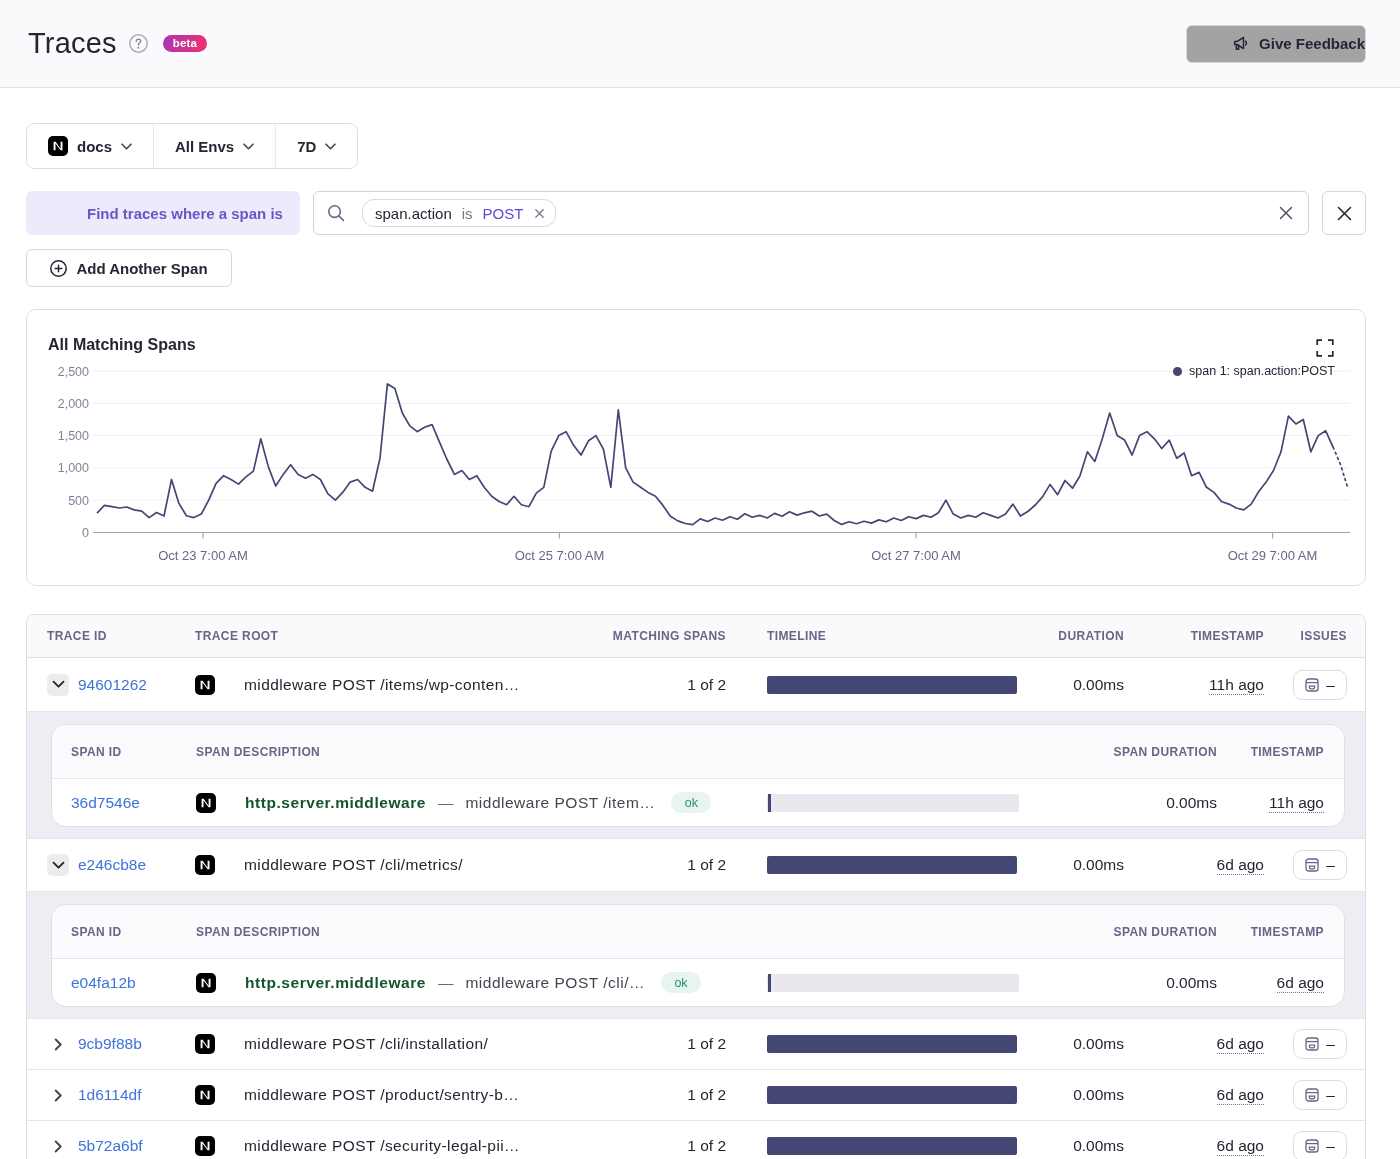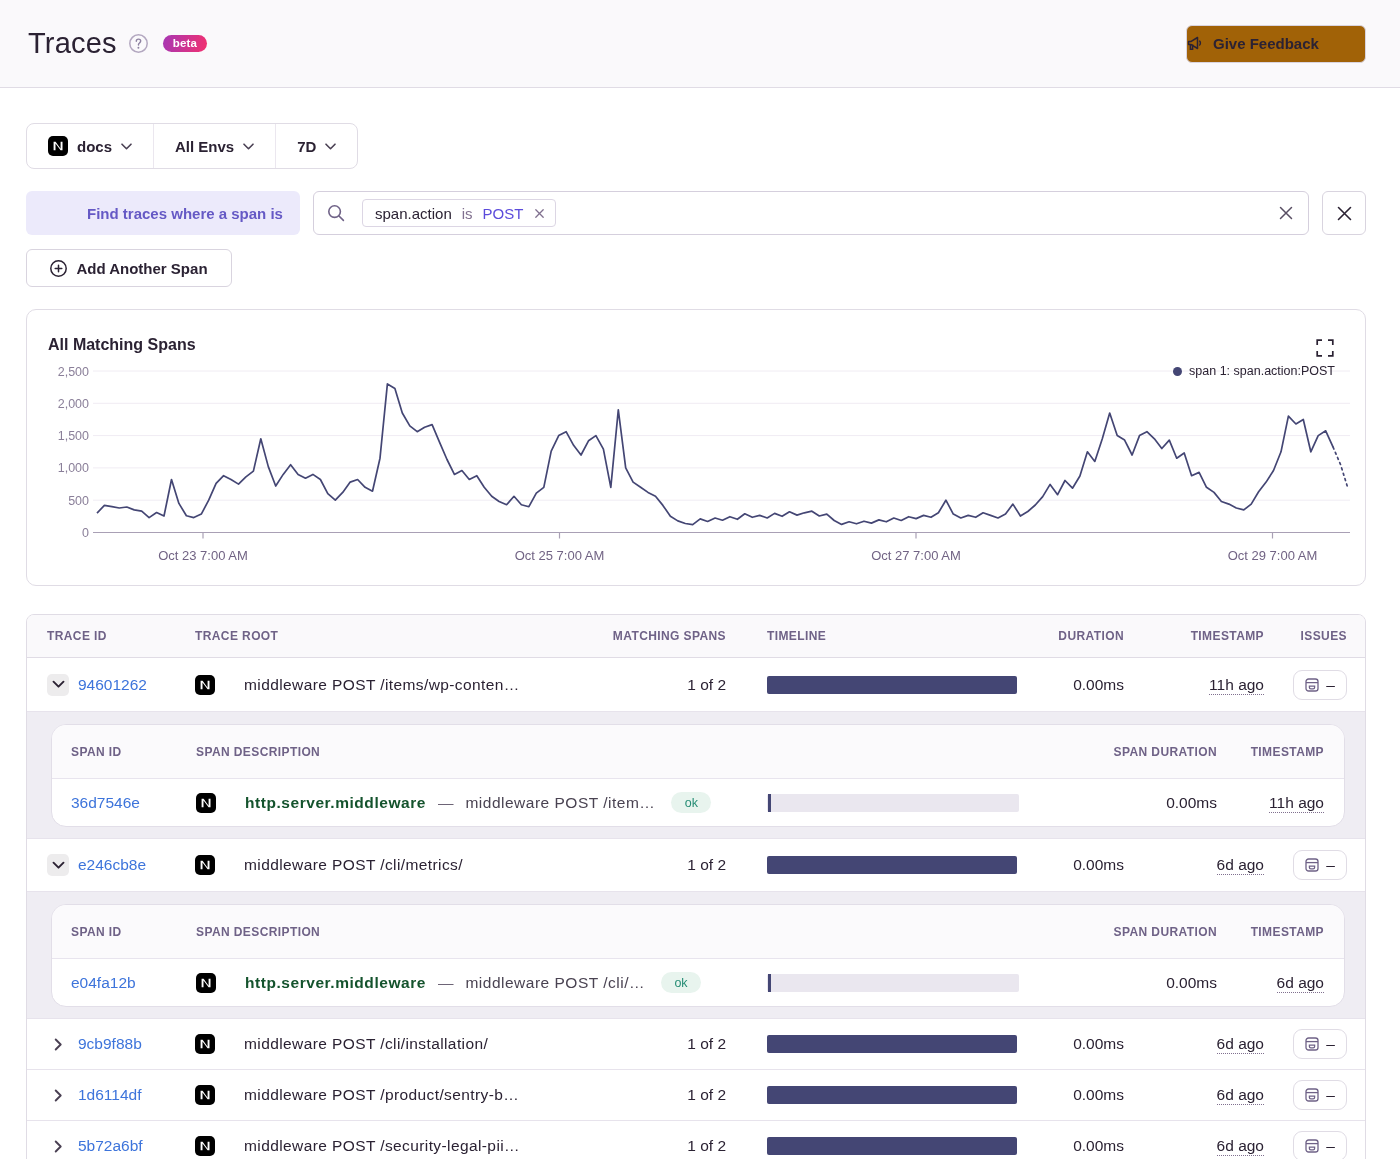--- a/index.html
+++ b/index.html
@@ -26,22 +26,22 @@
     border-radius: 20px;
     font-size: 11.5px;
     font-weight: 700;
     letter-spacing: 0.2px;
     color: #ffffff;
     background: linear-gradient(103deg, #a737b4 0%, #f2306f 100%);
   }
   .header-spacer { flex: 1; }
   .feedback-btn {
     display: inline-flex; align-items: center; gap: 9px;
-    height: 38px; width: 180px; justify-content: flex-start;
-    background: #a16207; border: 1px solid #d9d4df; border-radius: 6px;
+    height: 38px; width: 180px; justify-content: flex-end;
+    background: #a3a3a3; border: 1px solid #d9d4df; border-radius: 6px;
     font-family: inherit; font-size: 15px; font-weight: 700; color: #2b2233;
     cursor: pointer;
   }
   
   .main { padding: 0 34px 0 26px; }
   
   .page-filter {
     margin-top: 35px;
     display: inline-flex; align-items: stretch;
     height: 46px;
@@ -68,21 +68,21 @@
     flex: 1;
     display: flex; align-items: center;
     background: #fff; border: 1px solid #d5cfdd; border-radius: 6px;
     padding: 0 14px 0 13px;
     position: relative;
   }
   .search-icon { display: inline-flex; margin-right: 17px; }
   .filter-token {
     display: inline-flex; align-items: center; gap: 10px;
     height: 28px; padding: 0 10px 0 12px;
-    border: 1px solid #dcd6e4; border-radius: 4px; background: #fff;
+    border: 1px solid #dcd6e4; border-radius: 12px; background: #fff;
     font-size: 15px;
   }
   .tk-key { color: #2b2233; }
   .tk-op { color: #80708f; }
   .tk-val { color: #5b4bdb; }
   .tk-remove { display: inline-flex; cursor: pointer; margin-left: 1px; }
   .search-clear { margin-left: auto; display: inline-flex; cursor: pointer; background: none; border: 0; padding: 0; }
   .close-filter-btn {
     width: 44px;
     display: inline-flex; align-items: center; justify-content: center;

